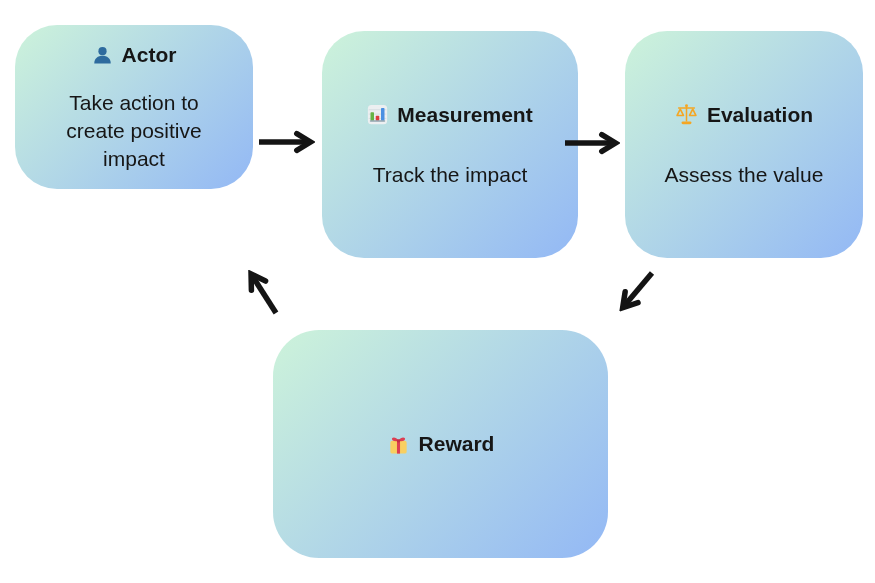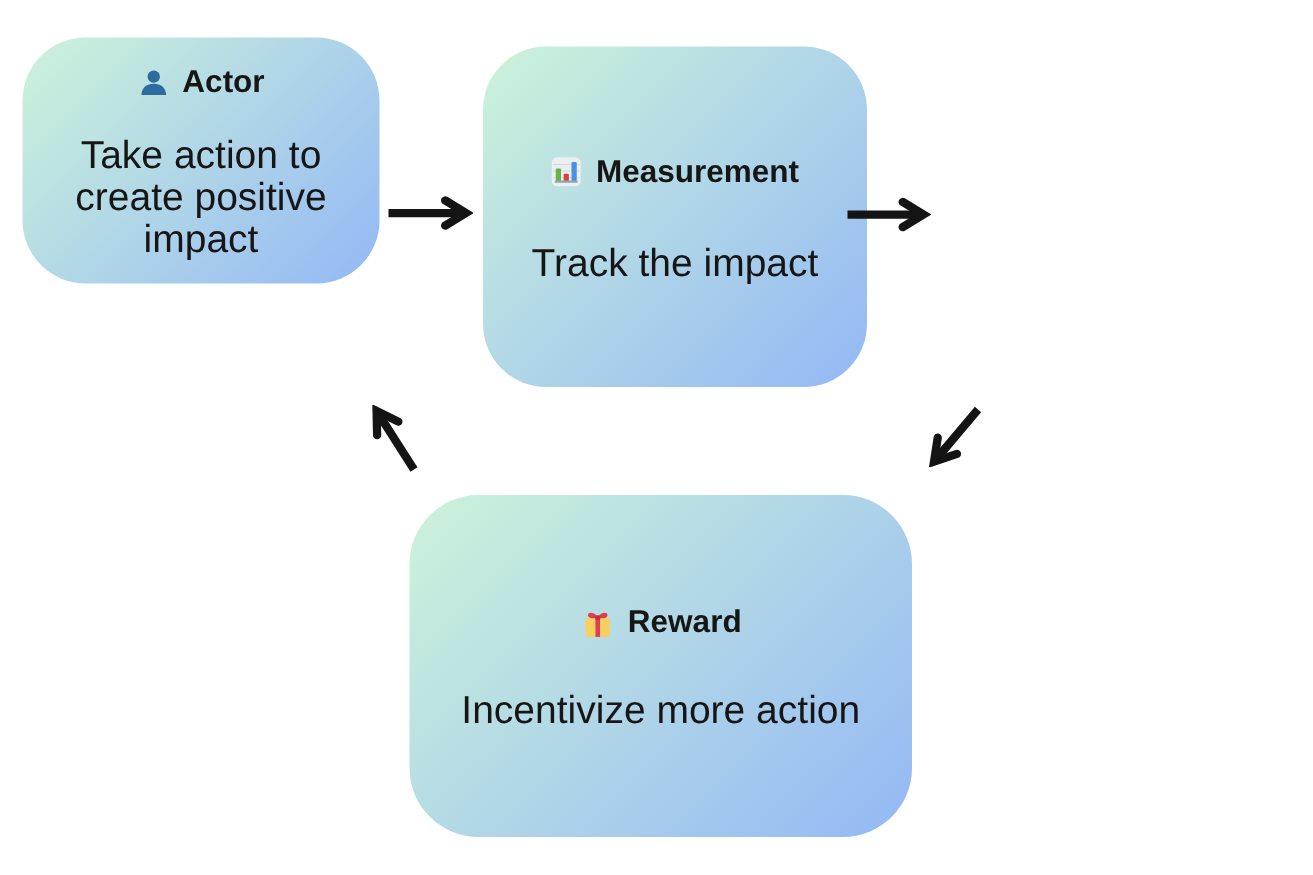--- a/index.html
+++ b/index.html
@@ -34,21 +34,21 @@
     display: flex;
     align-items: center;
     gap: 9px;
     font-size: 21px;
     font-weight: 700;
     line-height: 28px;
   }
   .card-title .icon { display: inline-flex; }
   .card-title .icon svg { display: block; }
   .card-body {
-    font-size: 26px;
+    font-size: 21px;
     line-height: 28px;
     white-space: pre-line;
     padding: 0 22px;
   }
   #arrow-layer {
     position: absolute;
     left: 0; top: 0;
     width: 875px; height: 583px;
     pointer-events: none;
   }
@@ -94,35 +94,50 @@
           <rect x="10" y="13.5" width="4" height="5.5" rx="0.8" fill="#dd3e3e"></rect>
           <rect x="16" y="4.5" width="4" height="14.5" rx="0.8" fill="#4a90e2"></rect>
           <rect x="3.2" y="18.6" width="17.6" height="1.8" rx="0.9" fill="#90a4ae"></rect>
         </svg>
       </span>
       <span>Measurement</span>
     </div>
     <div class="card-body">Track the impact</div>
   </div>
 
+  <div class="card card-evaluation">
+    <div class="card-title">
+      <span class="icon">
+        <svg width="23" height="23" viewBox="0 0 24 24">
+          <circle cx="12" cy="2.8" r="1.5" fill="#f5a623"></circle>
+          <rect x="11.2" y="2.8" width="1.6" height="16.5" fill="#f5a623"></rect>
+          <rect x="3" y="4.4" width="18" height="1.7" rx="0.85" fill="#f5a623"></rect>
+          <path d="M2.2 13 L8.8 13 L5.5 6.4 Z" fill="none" stroke="#f5a623" stroke-width="1.7" stroke-linejoin="round"></path>
+          <path d="M15.2 13 L21.8 13 L18.5 6.4 Z" fill="none" stroke="#f5a623" stroke-width="1.7" stroke-linejoin="round"></path>
+          <rect x="6.8" y="19.2" width="10.4" height="2.9" rx="1.45" fill="#f5a623"></rect>
+        </svg>
+      </span>
+      <span>Evaluation</span>
+    </div>
+    <div class="card-body">Assess the value</div>
+  </div>
 
   <div class="card card-reward">
     <div class="card-title">
       <span class="icon">
         <svg width="23" height="23" viewBox="0 0 24 24">
           <rect x="3.5" y="8.2" width="17" height="13.3" rx="2" fill="#f8cf61"></rect>
           <path d="M12 8 C9.3 3.2 4.2 4.2 5.3 6.9 C6.1 8.8 9.5 8.8 12 8 Z" fill="#dd3e52"></path>
           <path d="M12 8 C14.7 3.2 19.8 4.2 18.7 6.9 C17.9 8.8 14.5 8.8 12 8 Z" fill="#dd3e52"></path>
           <rect x="10.4" y="8.2" width="3.2" height="13.3" fill="#dd3e52"></rect>
           <rect x="10.2" y="6.4" width="3.6" height="3.4" rx="1.2" fill="#c22f44"></rect>
         </svg>
       </span>
       <span>Reward</span>
     </div>
-    <div class="card-body">Incentivize more action</div>
   </div>
 
   <svg id="arrow-layer" viewBox="0 0 875 583">
     <defs>
       <marker id="ah" viewBox="0 0 20 20" refX="13" refY="10" markerWidth="24" markerHeight="24" orient="auto" markerUnits="userSpaceOnUse">
         <path d="M4.5 3 L16 10 L4.5 17" fill="none" stroke-width="4.6" stroke-linecap="round" stroke-linejoin="miter"></path>
       </marker>
     </defs>
     <g>
       <line x1="259" y1="142" x2="307" y2="142" marker-end="url(#ah)"></line>

